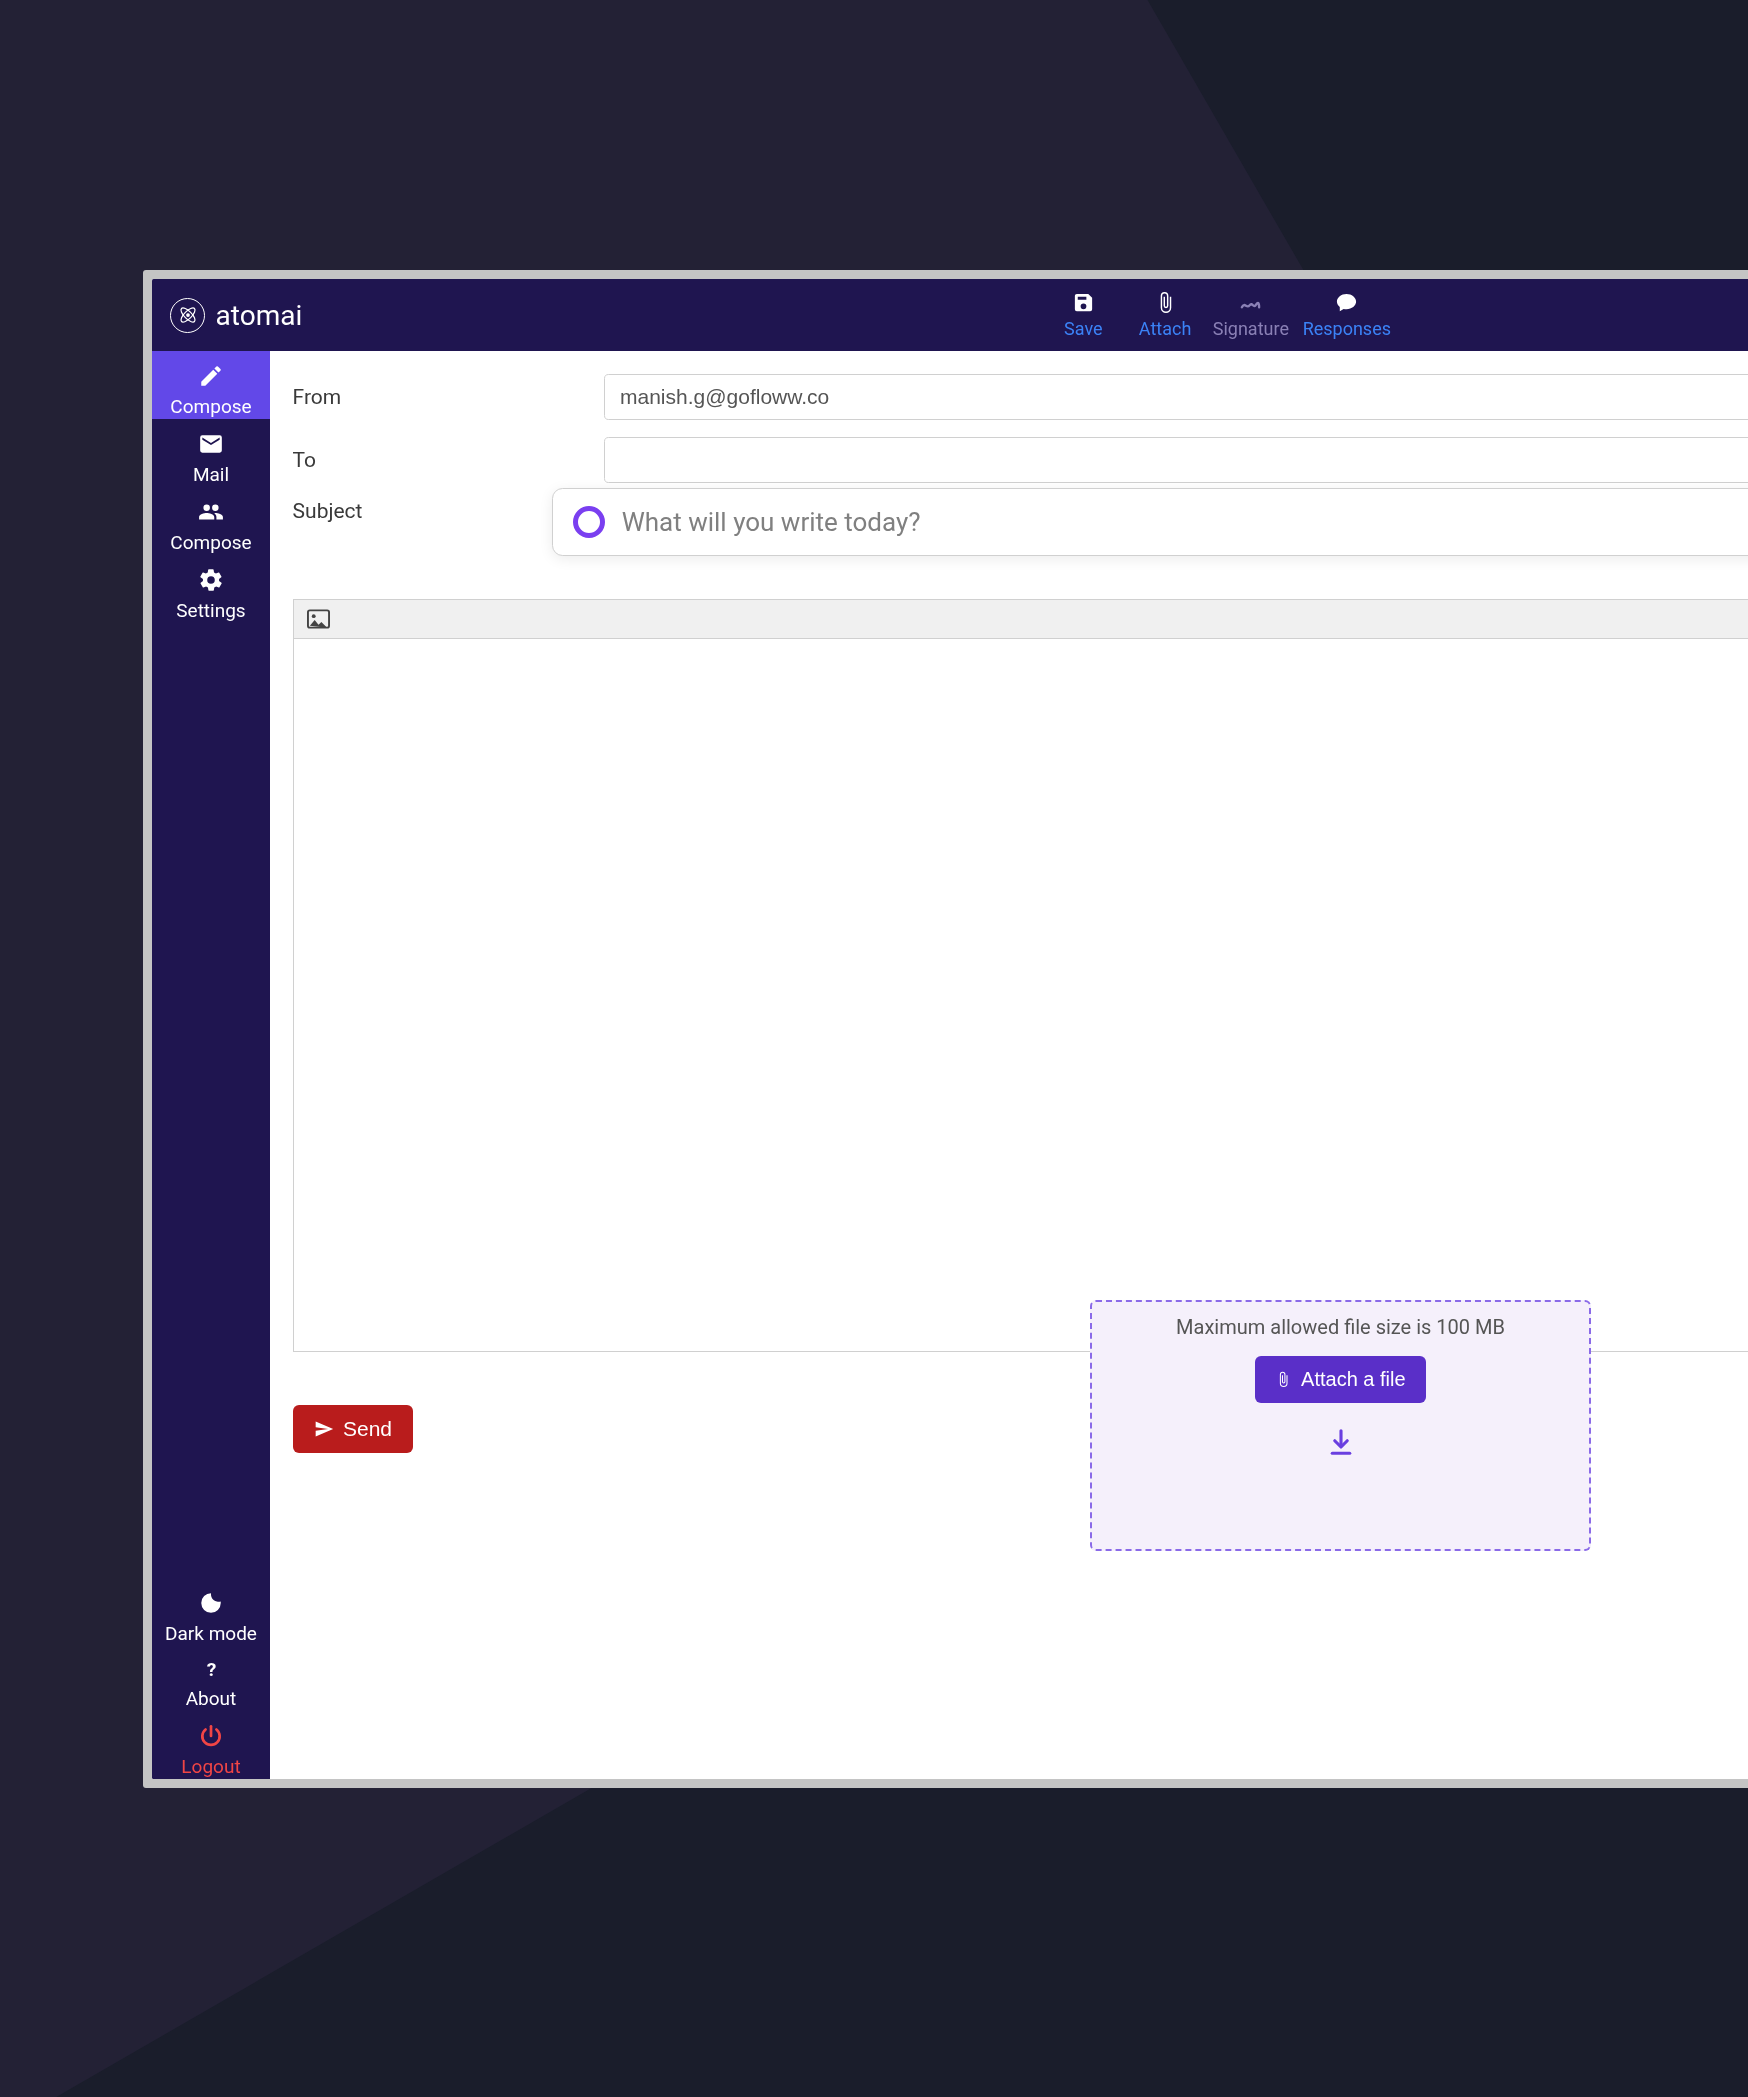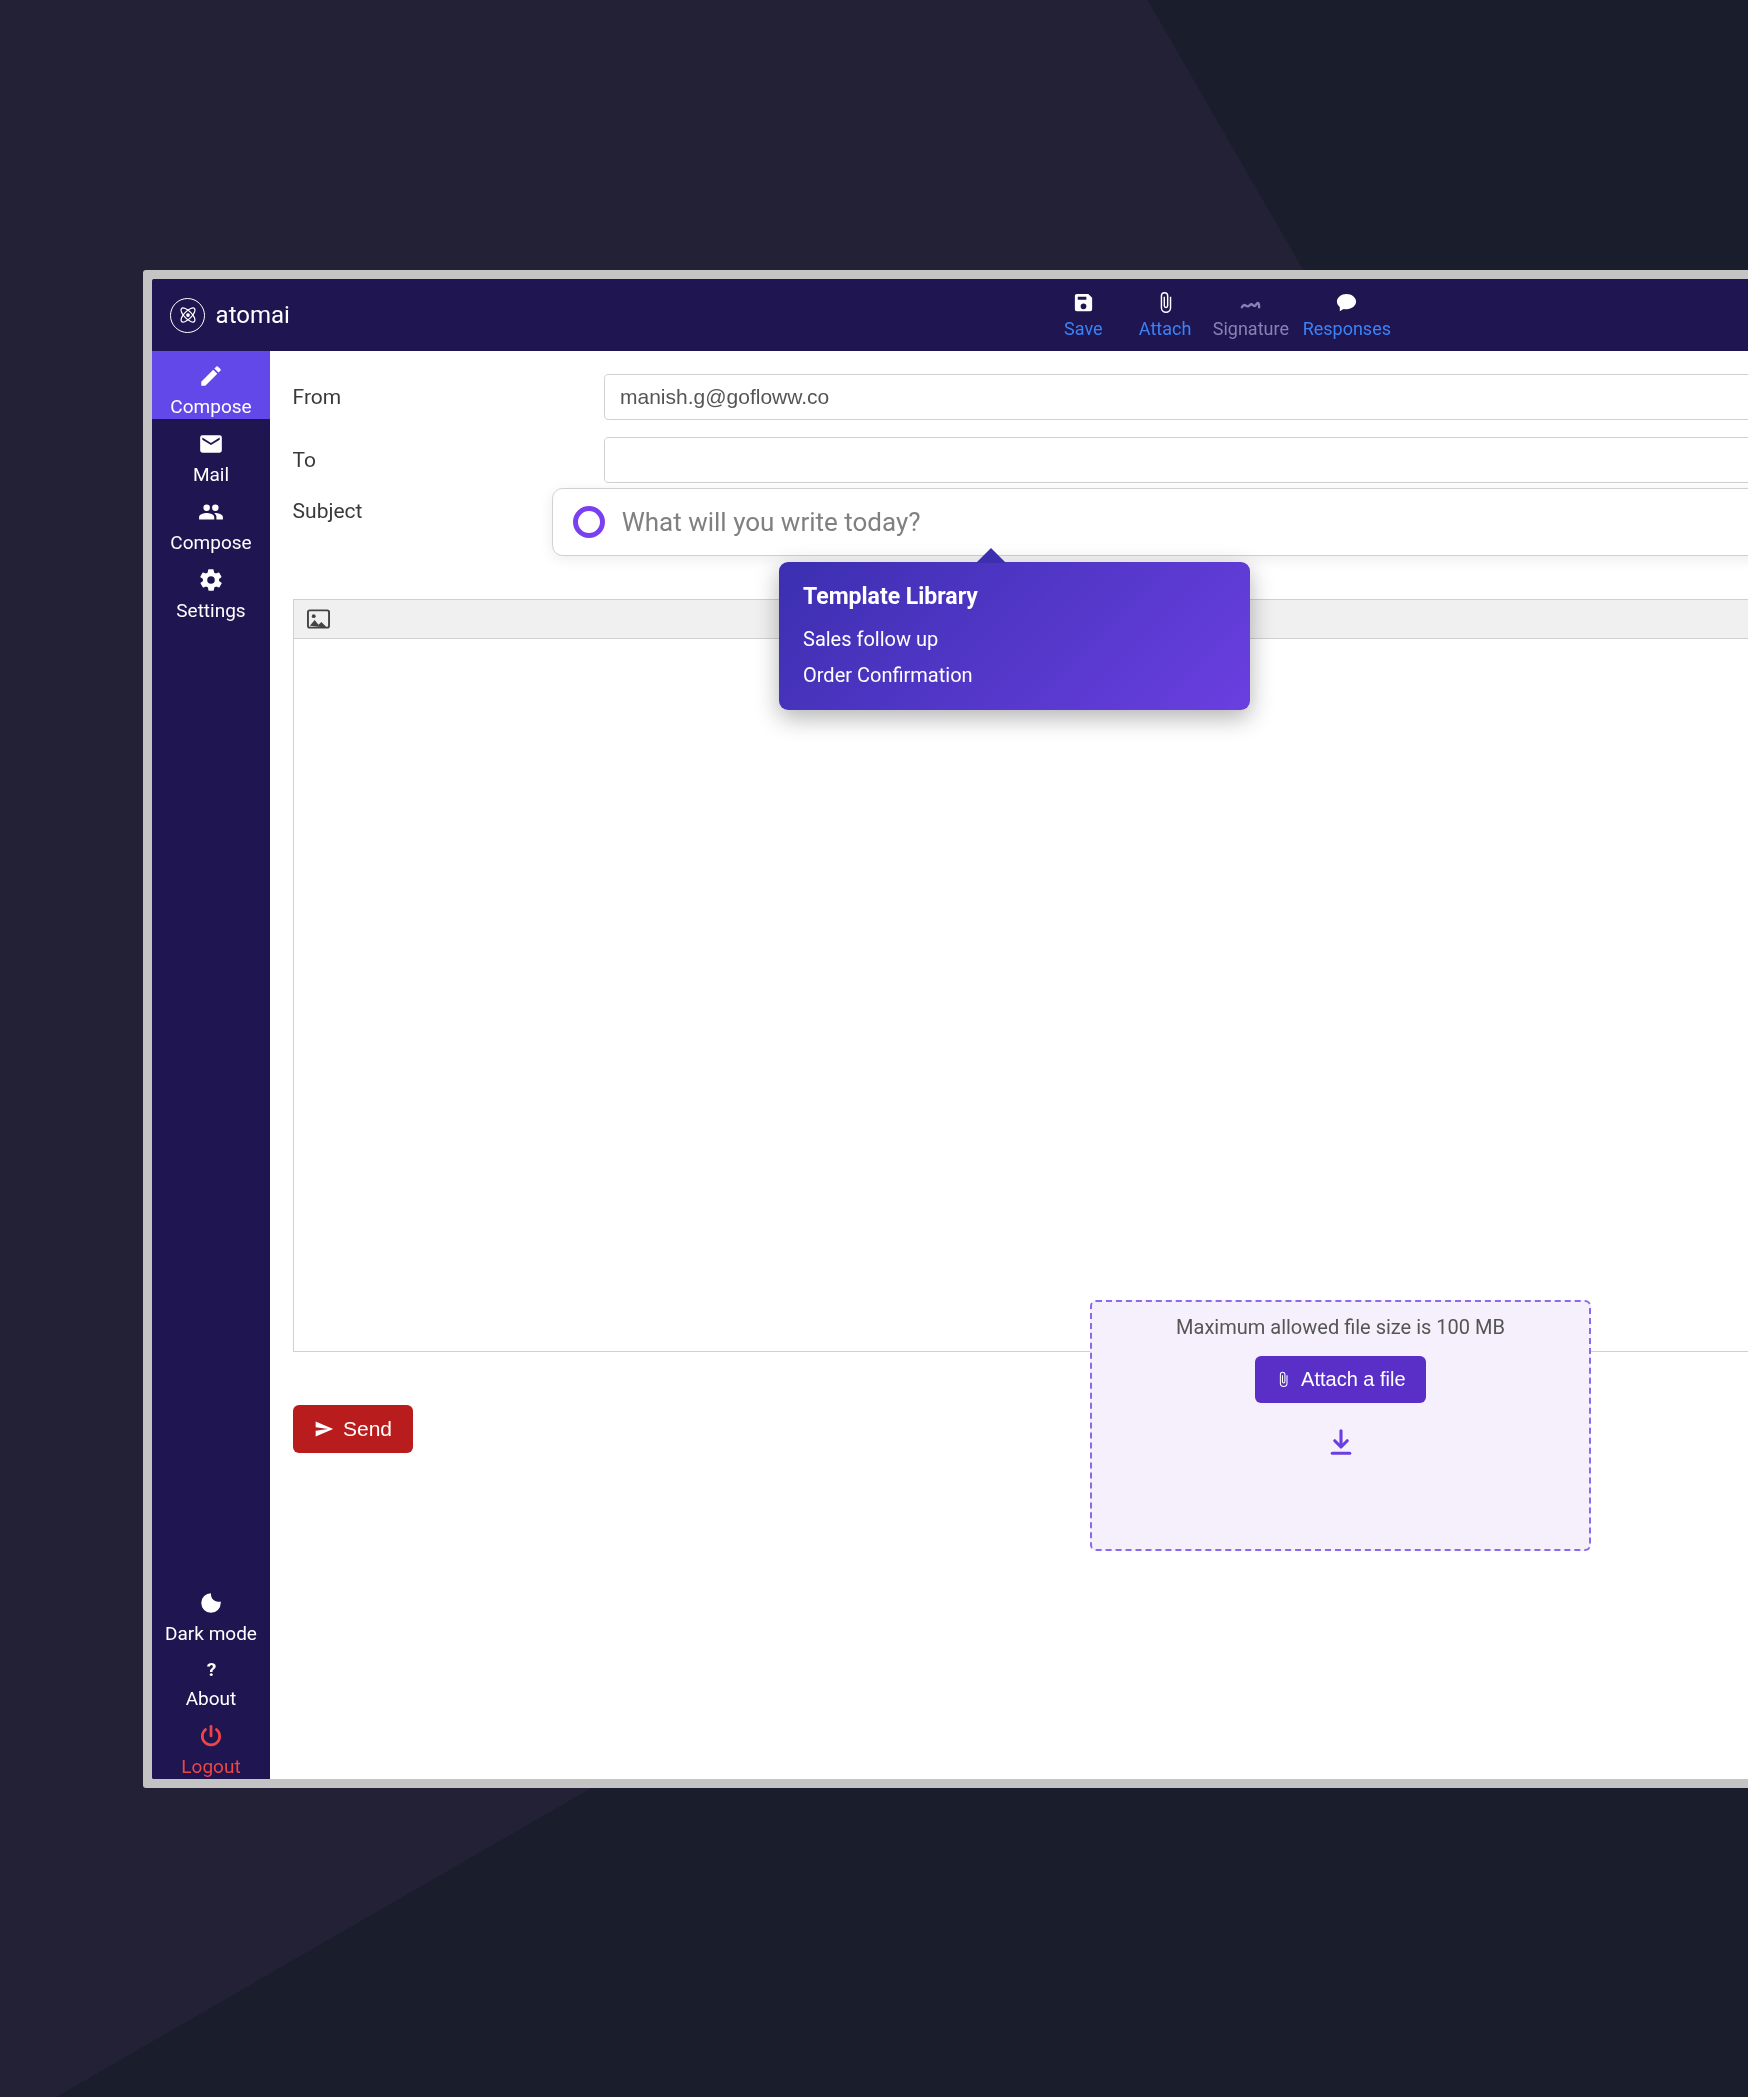--- a/index.html
+++ b/index.html
@@ -56,21 +56,21 @@
   width: 35px;
   height: 35px;
   border: 1.5px solid #fff;
   border-radius: 50%;
   display: flex;
   align-items: center;
   justify-content: center;
 }
 .brand-name {
   color: #fff;
-  font-size: 24px;
+  font-size: 28px;
   font-weight: 400;
 }
 .top-actions {
   display: flex;
   gap: 13.7px;
   margin-left: auto;
   margin-right: 395px;
 }
 .top-action {
   display: flex;
@@ -368,25 +368,20 @@
 
       <div class="editor-toolbar">
         <svg width="23" height="20" viewBox="0 0 24 20" fill="#444">
               <rect x="1" y="1" width="22" height="18" rx="2" fill="none" stroke="#444" stroke-width="2"></rect>
               <circle cx="7" cy="7" r="2"></circle>
               <path d="M3 17l5-6 4 5 3-3 6 6"></path>
             </svg>
       </div>
       <div class="editor-body"></div>
 
-      <div class="popover">
-        <div class="popover-title">Template Library</div>
-        <div class="popover-item">Sales follow up</div>
-        <div class="popover-item">Order Confirmation</div>
-      </div>
 
       <button class="send-btn">
         <svg width="20" height="20" viewBox="0 0 24 24" fill="#fff">
               <path d="M2 21l21-9L2 3v7l15 2-15 2v7z"></path>
             </svg>
         <span>Send</span>
       </button>
 
       <div class="attach-zone">
         <div class="attach-text">Maximum allowed  file size is 100 MB</div>

